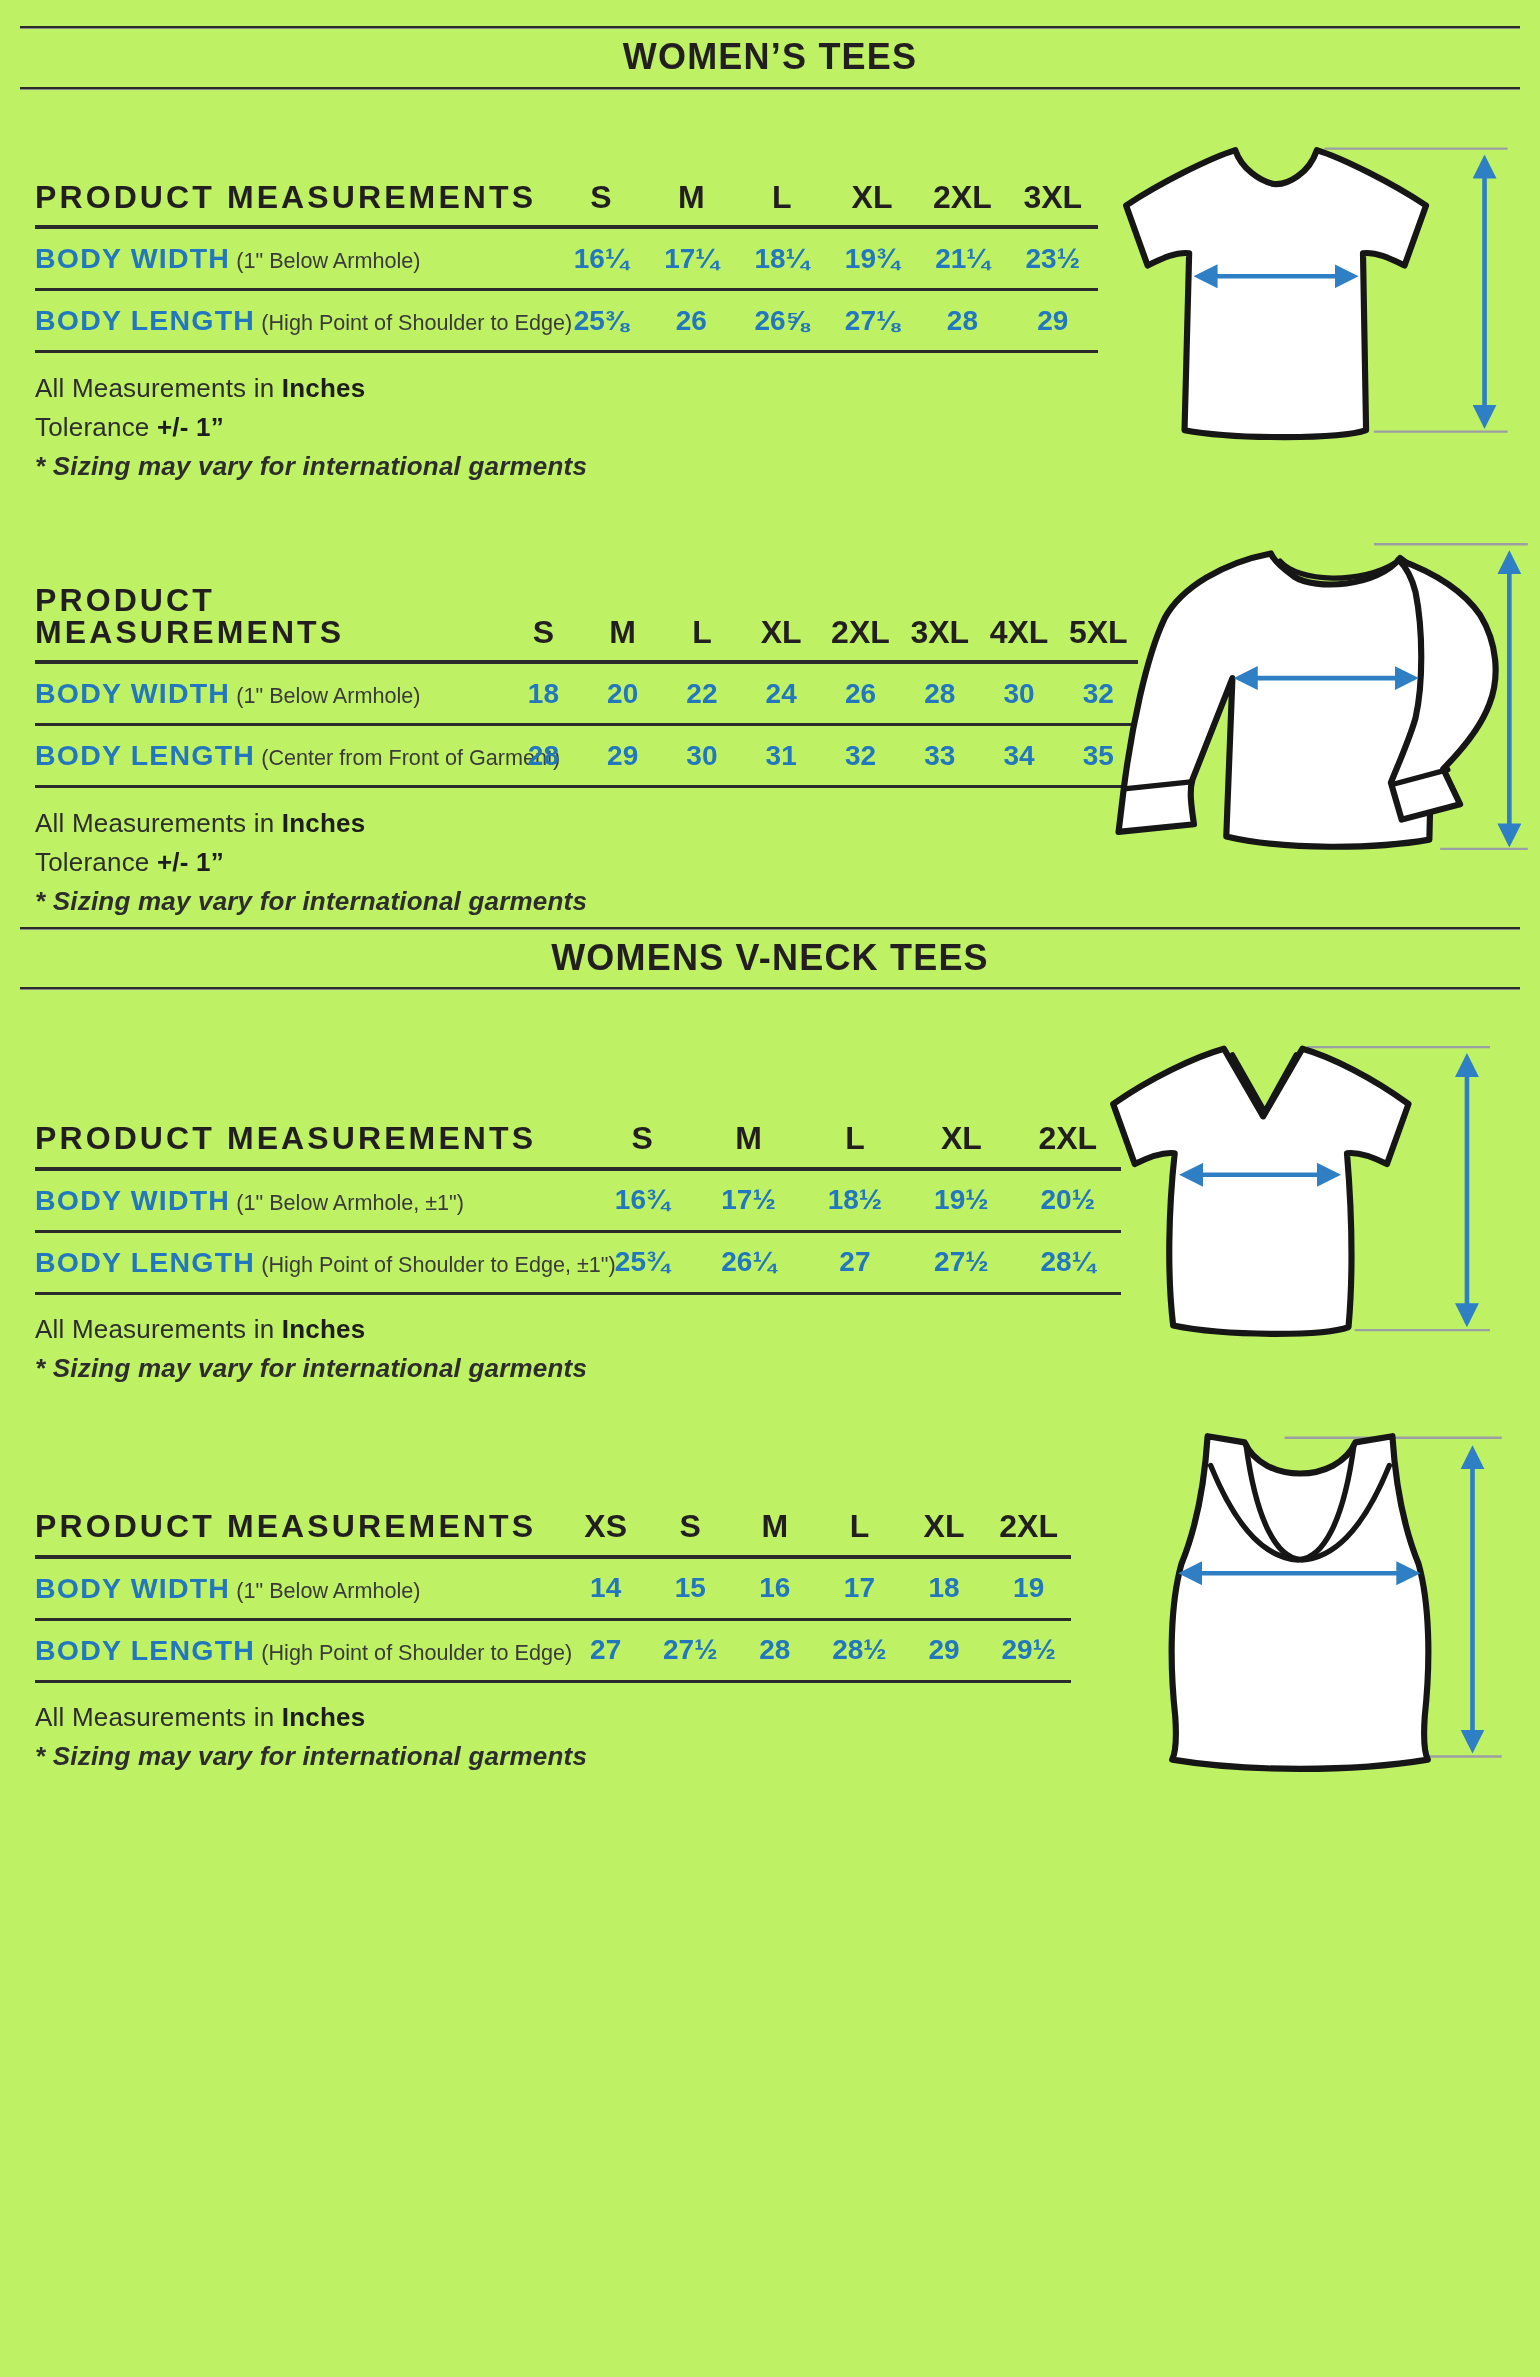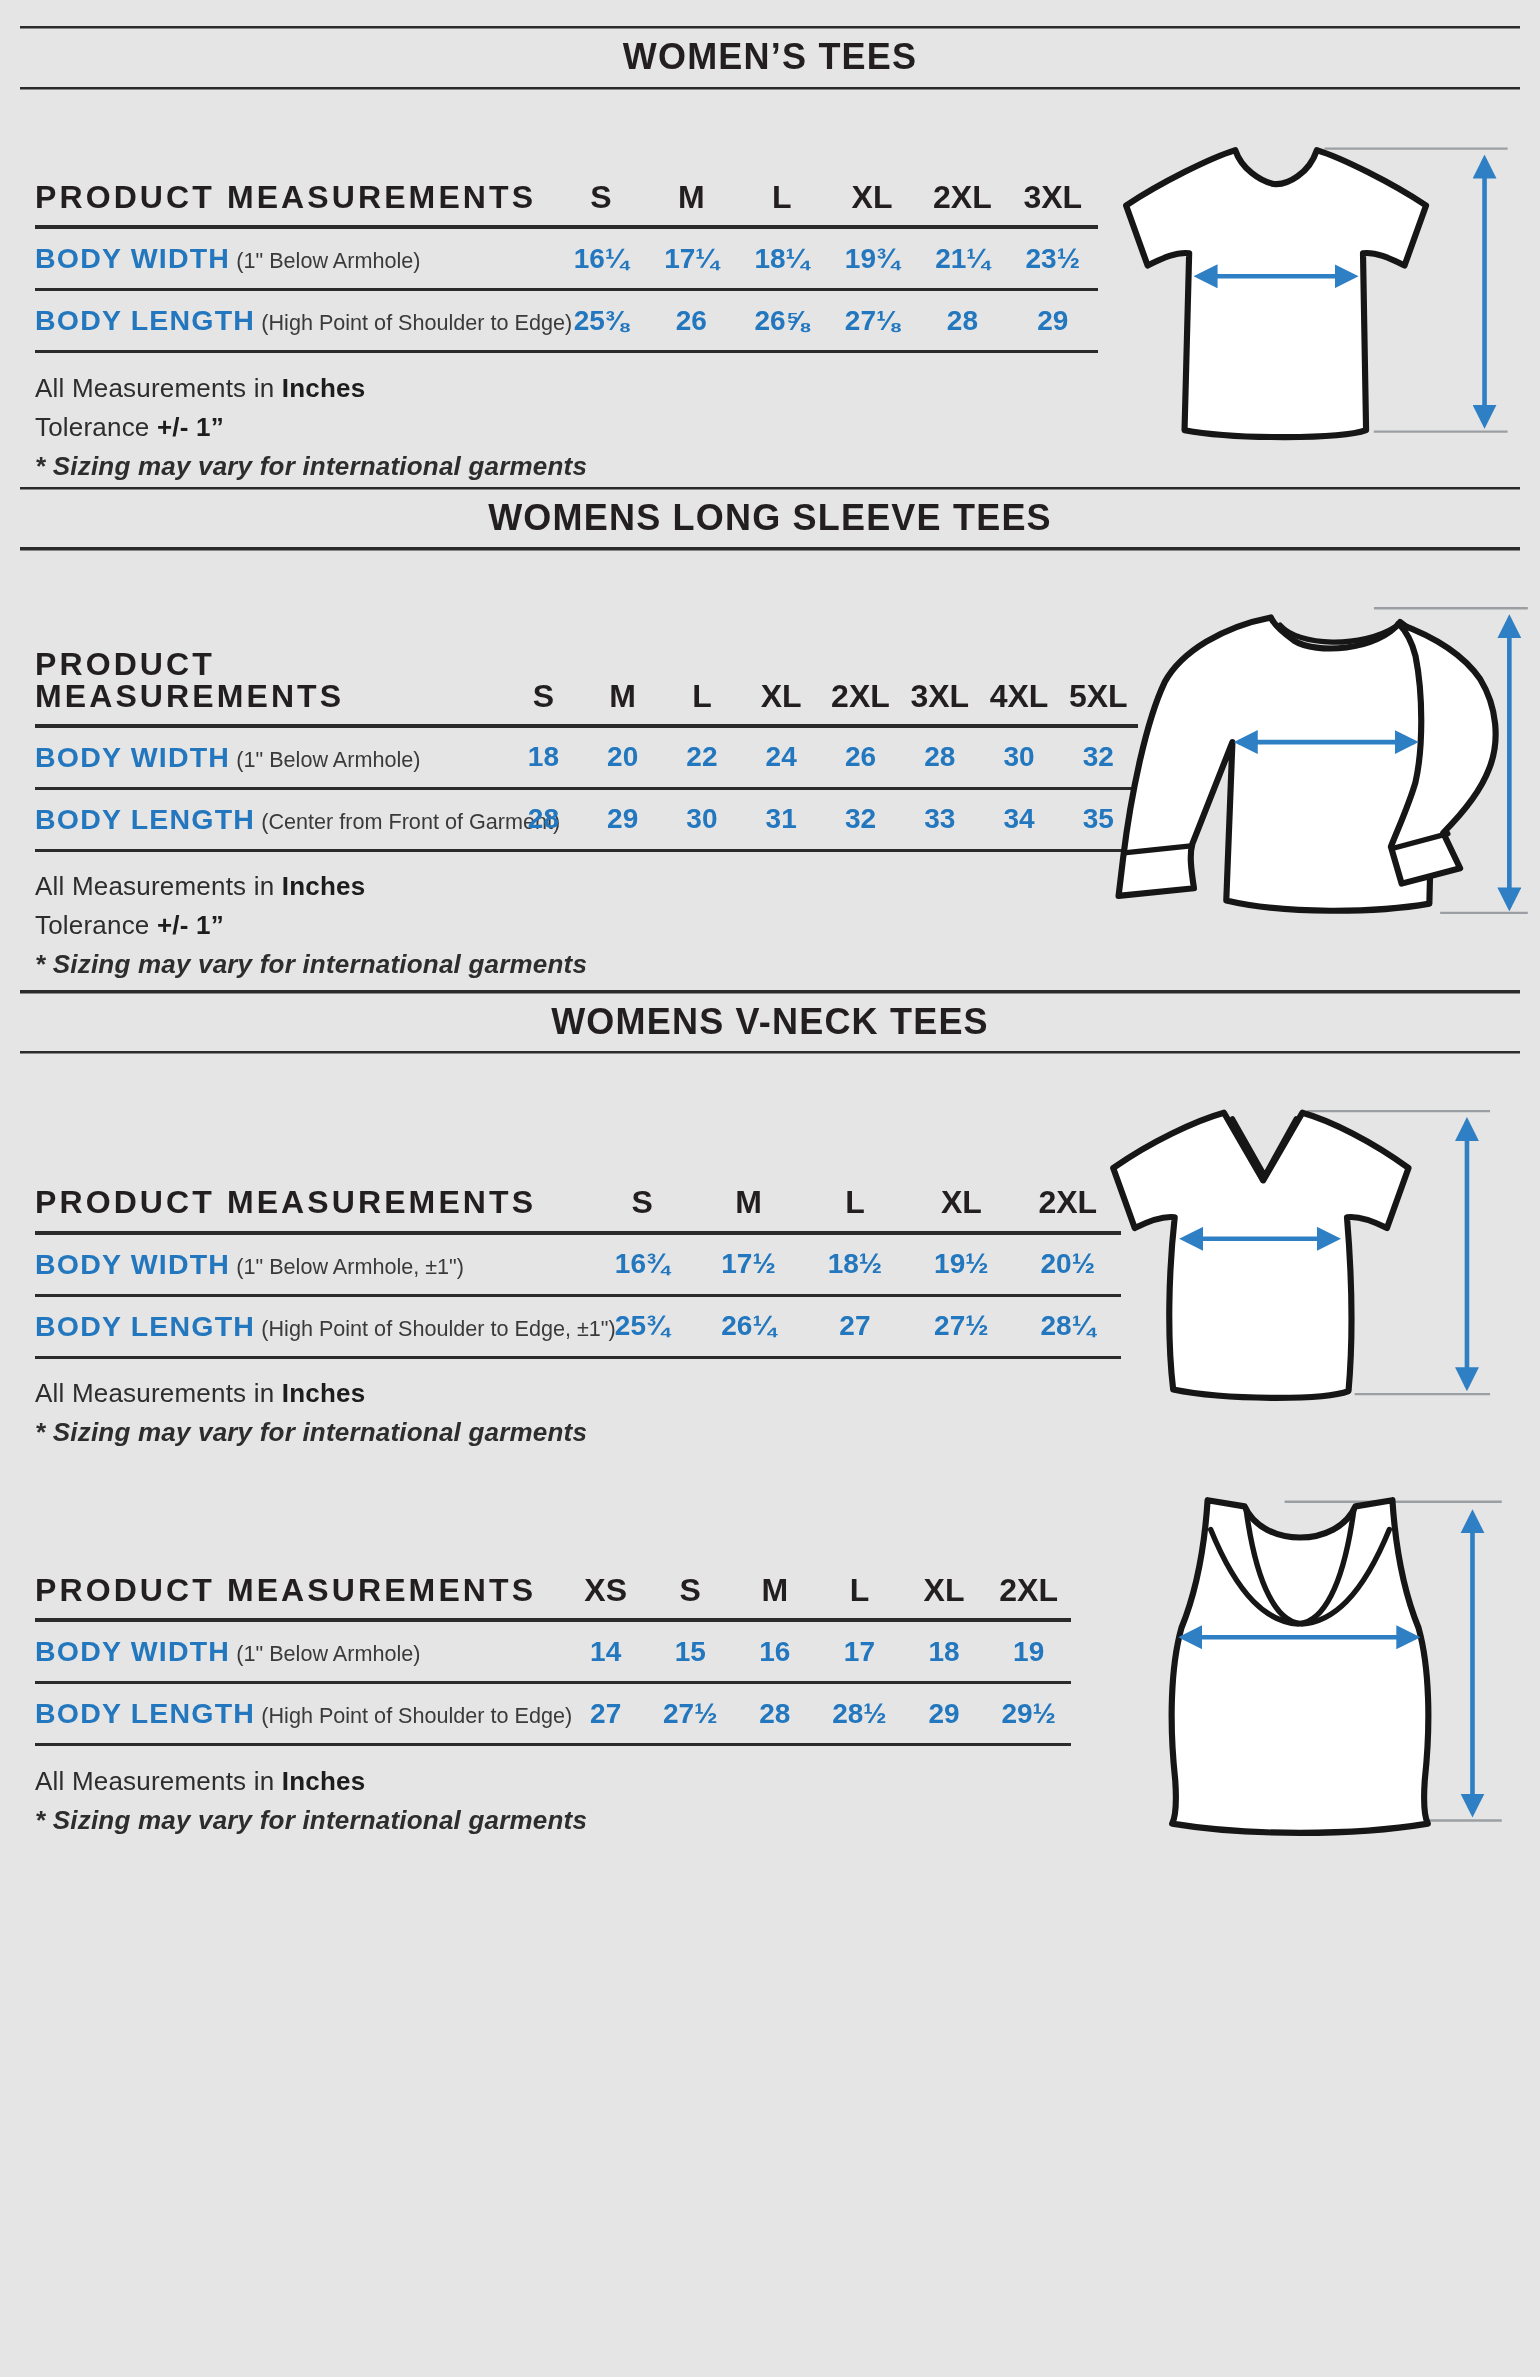--- a/index.html
+++ b/index.html
@@ -6,21 +6,21 @@
     --accent:#2277be;
     --arrow:#2e7fc4;
     --ink:#231f20;
     --rule:#2b2b2b;
     --refline:#9b9fa3;
     --desc:#3a3a3a;
   }
   *{margin:0;padding:0;box-sizing:border-box;}
   html,body{background:#fff;}
   body{font-family:"Liberation Sans","DejaVu Sans",sans-serif;color:var(--ink);}
-  .page{position:relative;width:1540px;height:2377px;background:#e5e5e5;padding-top:26px;overflow:hidden;}
+  .page{position:relative;width:1540px;height:2377px;background:#bef264;padding-top:26px;overflow:hidden;}
 
   
   .band{margin:0 20px;}
   .band .rule{height:3.1px;background:var(--rule);border-bottom:0.8px solid #888;}
   .band h2{
     text-align:center;font-size:36px;font-weight:bold;letter-spacing:1.2px;
     color:var(--ink);padding:10px 0 11.6px 0;line-height:1;
   }
 
   
@@ -136,25 +136,20 @@
     <line x1="362" y1="400" x2="536" y2="400" style="stroke:var(--refline)" stroke-width="3"></line>
     <path fill="#ffffff" style="stroke:#161616" stroke-width="8" stroke-linejoin="round" stroke-linecap="round" d="M 182 34 C 150 44, 85 76, 40 106 L 68 184 C 88 174, 106 166, 122 168 L 116 398 C 180 410, 320 410, 352 398 L 348 168 C 364 166, 382 174, 402 184 L 430 106 C 385 76, 320 44, 288 34 C 278 64, 250 80, 232 78 C 214 74, 190 58, 182 34 Z"></path>
     <line x1="134" y1="198" x2="336" y2="198" style="stroke:var(--arrow)" stroke-width="6" fill="none" marker-start="url(#m0-ah)" marker-end="url(#m0-ah)"></line>
     <line x1="506" y1="46" x2="506" y2="390" style="stroke:var(--arrow)" stroke-width="6" fill="none" marker-start="url(#m0-ah)" marker-end="url(#m0-ah)"></line>
   </svg>
           </div>
     </div>
   </section>
 
   <section class="s2">
-    <div class="band">
-      <div class="rule"></div>
-      <h2>WOMENS LONG SLEEVE TEES</h2>
-      <div class="rule"></div>
-    </div>
     <div class="section-body">
       <div class="table-wrap">
         <table>
           <thead>
             <tr>
               <th class="pm">
                 <span>PRODUCT MEASUREMENTS</span>
               </th>
             <th><span>S</span></th>
                   <th><span>M</span></th>

